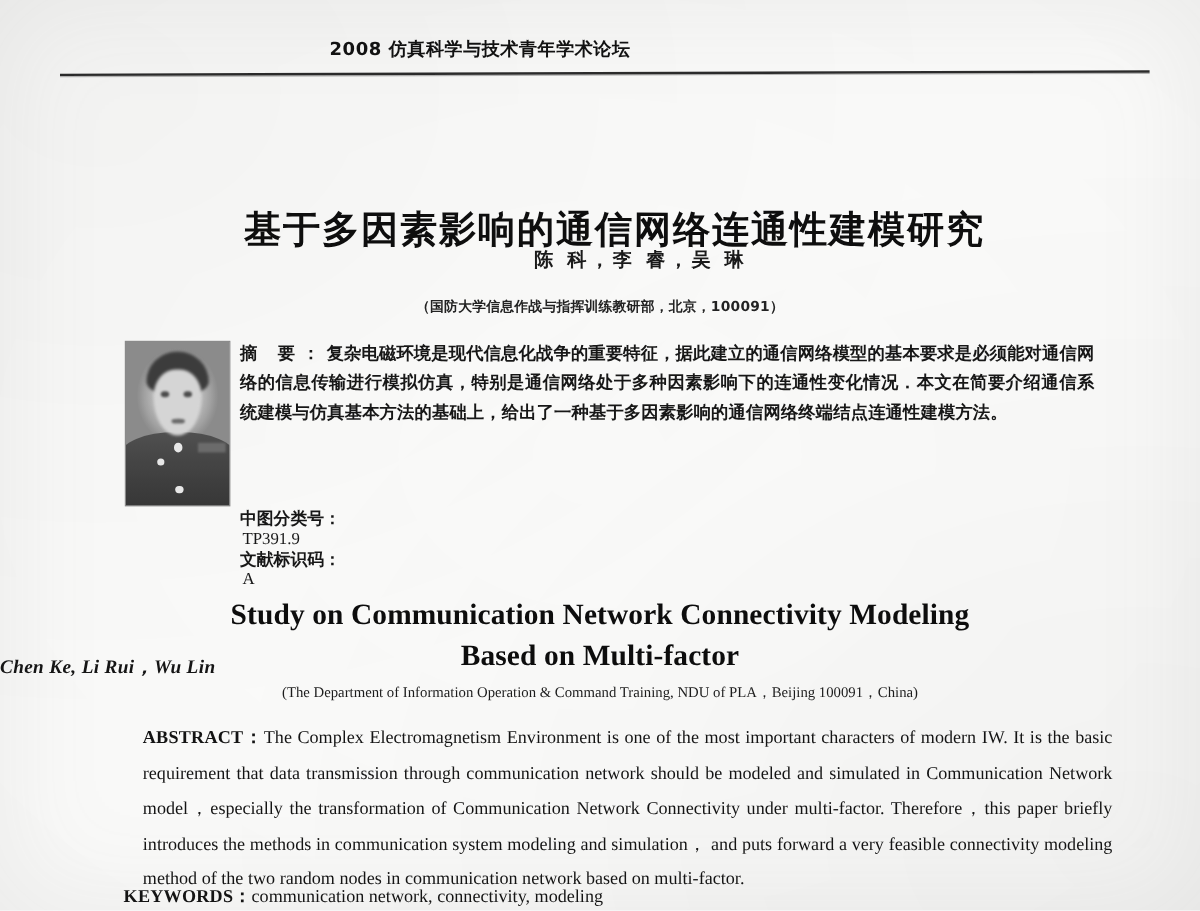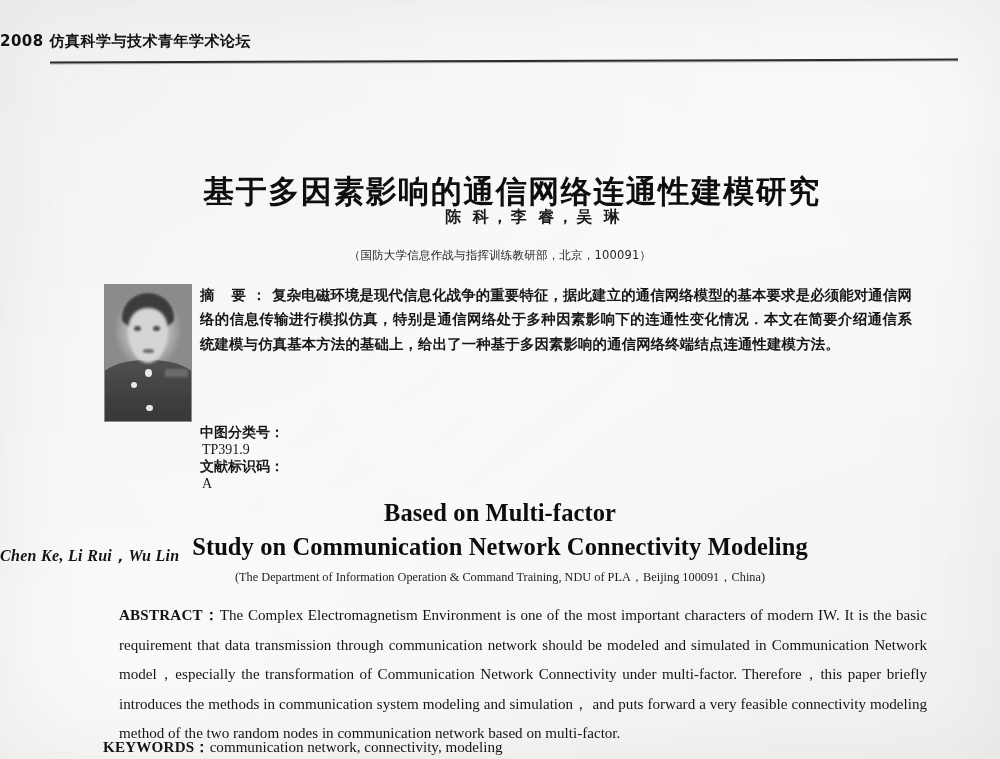--- a/index.html
+++ b/index.html
@@ -29,20 +29,21 @@
       radial-gradient(ellipse at 95% 92%, rgba(0,0,0,0.05), transparent 58%),
       radial-gradient(ellipse at 50% 50%, rgba(255,255,255,0.0), rgba(0,0,0,0.025) 95%);
   }
 
   
   .running-head {
     position: absolute;
     top: 32px;
     left: 0;
     width: 800px;
+    text-align: center;
     font-family: "DejaVu Sans", sans-serif;
     font-weight: bold;
     font-size: 15px;
     letter-spacing: 0.5px;
     color: #121212;
   }
   .head-rule {
     position: absolute;
     top: 60px;
     left: 50px;
@@ -91,20 +92,21 @@
   .cn-affil {
     position: absolute;
     top: 248px;
     left: 0;
     width: 1000px;
     text-align: center;
     font-family: "DejaVu Sans", sans-serif;
     font-size: 11.5px;
     letter-spacing: 0.2px;
     color: #232323;
+    font-weight: bold;
   }
 
   
   .photo {
     position: absolute;
     left: 104px;
     top: 284px;
     width: 86px;
     height: 136px;
     background:
@@ -318,22 +320,22 @@
 
   <div class="cn-class">
     <span class="cc-a">中图分类号：</span>
     <span class="cc-val">TP391.9</span>
     <span class="gap"></span>
     <span class="cc-a">文献标识码：</span>
     <span class="cc-val">A</span>
   </div>
 
   <h2 class="en-title">
+    <div>Study on Communication Network Connectivity Modeling</div>
     <div>Based on Multi-factor</div>
-    <div>Study on Communication Network Connectivity Modeling</div>
   </h2>
 
   <div class="en-authors">Chen Ke, Li Rui，Wu Lin</div>
 
   <div class="en-affil">(The Department of Information Operation &amp; Command Training, NDU of PLA，Beijing 100091，China)</div>
 
   <div class="en-abstract">
     <span class="lead">ABSTRACT：</span><span>The Complex Electromagnetism Environment is one of the most important characters of modern IW. It is the basic requirement that data transmission through communication network should be modeled and simulated in Communication Network model，especially the transformation of Communication Network Connectivity under multi-factor. Therefore，this paper briefly introduces the methods in communication system modeling and simulation， and puts forward a very feasible connectivity modeling method of the two random nodes in communication network based on multi-factor.</span>
   </div>
 

